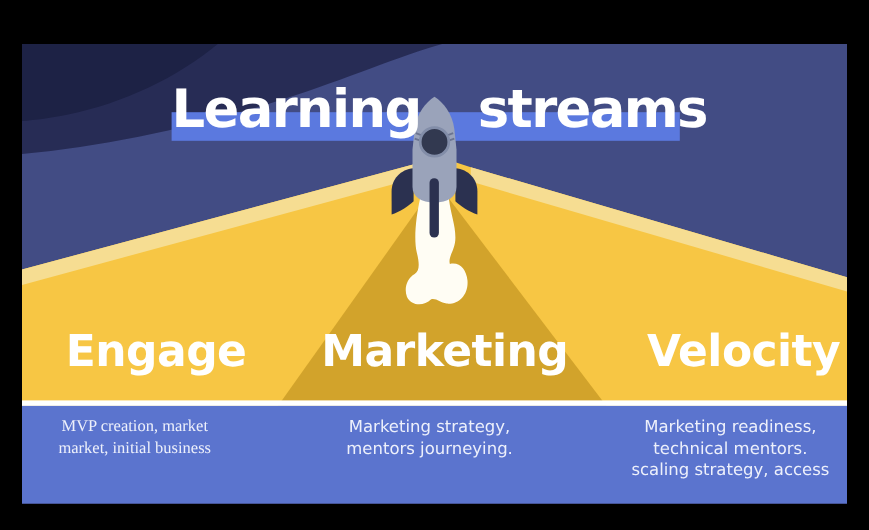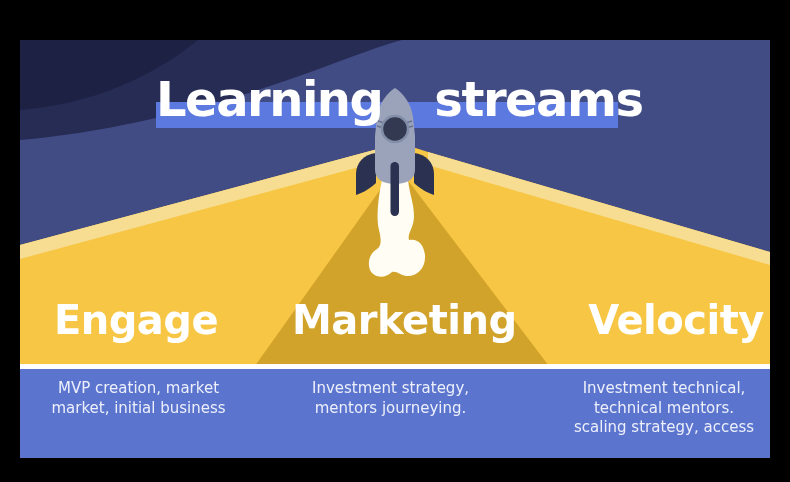--- a/index.html
+++ b/index.html
@@ -24,31 +24,31 @@
     white-space:nowrap;line-height:1.1;
     z-index:3;
   }
   .heading{
     position:absolute;top:258px;
     font-size:40px;font-weight:700;letter-spacing:-0.5px;
     color:var(--text_white,#fff);
     text-align:center;line-height:1.1;
     z-index:3;
   }
-  .heading.c1{left:16px;width:200px;}
+  .heading.c1{left:4px;width:200px;text-align:right;}
   .heading.c2{left:272px;width:200px;}
   .heading.c3{left:556px;width:200px;}
   .band-text{
     position:absolute;top:339px;
     font-size:15px;font-weight:500;
     color:#edf0fb;
     text-align:center;line-height:19.5px;
     z-index:3;
   }
-  .band-text.c1{left:16px;width:205px;}
+  .band-text.c1{left:0;width:205px;font-family:Liberation Serif, serif;}
   .band-text.c2{left:258px;width:225px;}
   .band-text.c3{left:530px;width:228px;}
   .band-text span{display:block;}
 </style>
 </head>
 <body>
 
 <div class="stage">
   <div class="slide">
 
@@ -100,23 +100,23 @@
 
     <div class="heading c1">Engage</div>
     <div class="heading c2">Marketing</div>
     <div class="heading c3">Velocity</div>
 
     <div class="band-text c1">
       <span>MVP creation, market</span>
       <span>market, initial business</span>
     </div>
     <div class="band-text c2">
-      <span>Investment strategy,</span>
+      <span>Marketing strategy,</span>
       <span>mentors journeying.</span>
     </div>
     <div class="band-text c3">
-      <span>Investment technical,</span>
+      <span>Marketing readiness,</span>
       <span>technical mentors.</span>
       <span>scaling strategy, access</span>
     </div>
 
   </div>
 </div>
 
 </body></html>

